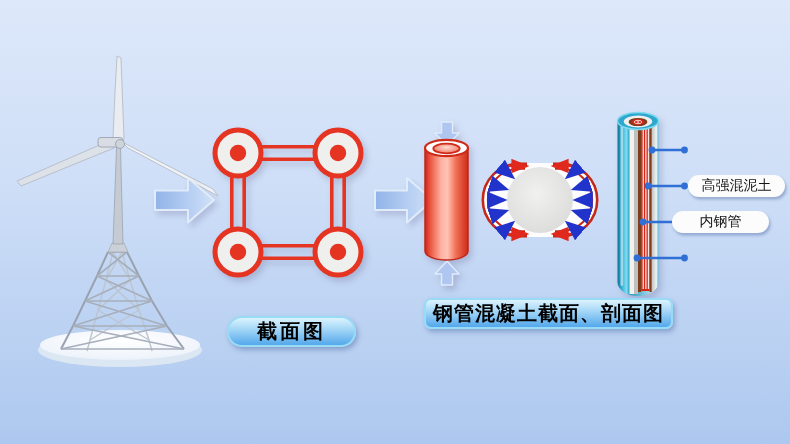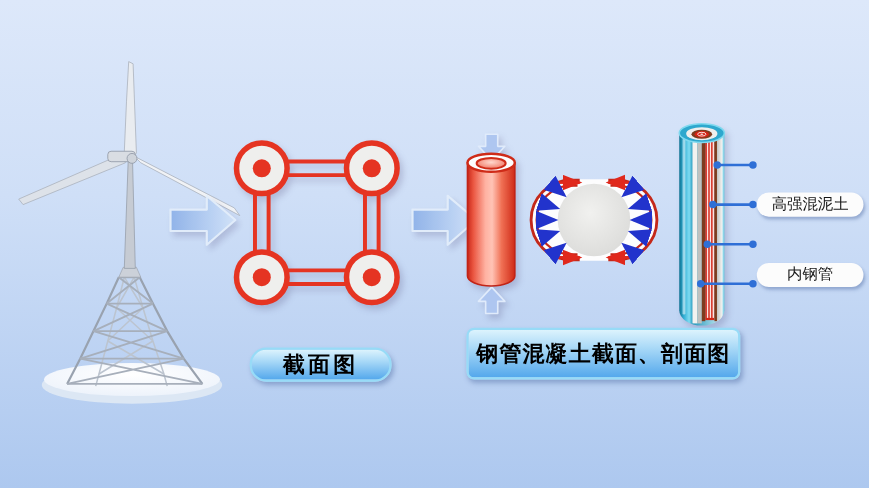--- a/index.html
+++ b/index.html
@@ -5,21 +5,21 @@
   html,body{margin:0;padding:0;}
   .stage{position:relative;width:790px;height:444px;overflow:hidden;
     background:linear-gradient(180deg,#dde8fa 0%,#cfdff7 40%,#adc8ef 100%);
     font-family:"Liberation Sans",sans-serif;}
   .scene-svg{position:absolute;left:0;top:0;}
   .caption{position:absolute;display:flex;align-items:center;justify-content:center;
     background:linear-gradient(180deg,#dcf3fd 0%,#a9d9f7 38%,#54a8ec 100%);
     border:2px solid #97dbf7;border-radius:7px;font-weight:bold;font-size:20px;color:#000;
     box-shadow:2px 3px 5px rgba(60,90,150,.4);box-sizing:border-box;white-space:nowrap;}
   .caption-small{left:227px;top:316px;width:129px;height:31px;letter-spacing:3px;border-radius:15px;}
-  .caption-large{left:424px;top:298px;width:249px;height:47px;letter-spacing:1px;}
+  .caption-large{left:424px;top:298px;width:249px;height:31px;letter-spacing:1px;}
   .clabel{position:absolute;width:97px;height:22px;background:#fcfcfc;border-radius:11px;
     display:flex;align-items:center;justify-content:center;font-size:14px;color:#141414;
     box-shadow:1.5px 2.5px 3px rgba(60,90,150,.38);white-space:nowrap;}
   .shadowed{filter:drop-shadow(3px 4px 3px rgba(70,60,110,.22));}
 </style>
 </head>
 <body>
 
 <div class="stage">
 
@@ -207,15 +207,15 @@
       <circle cx="637" cy="258" r="3.4"></circle>
           <circle cx="684.5" cy="258" r="3.4"></circle>
     </g>
   </g>
 </svg>
 
 <div class="caption caption-small">截面图</div>
 <div class="caption caption-large">钢管混凝土截面、剖面图</div>
 
 <div class="clabel" style="left:688px;top:175px;">高强混泥土</div>
-<div class="clabel" style="left:688px;top:211px;margin-top:28px;">内钢管</div>
+<div class="clabel" style="left:672px;top:211px;">内钢管</div>
 
 </div>
 
 </body></html>

